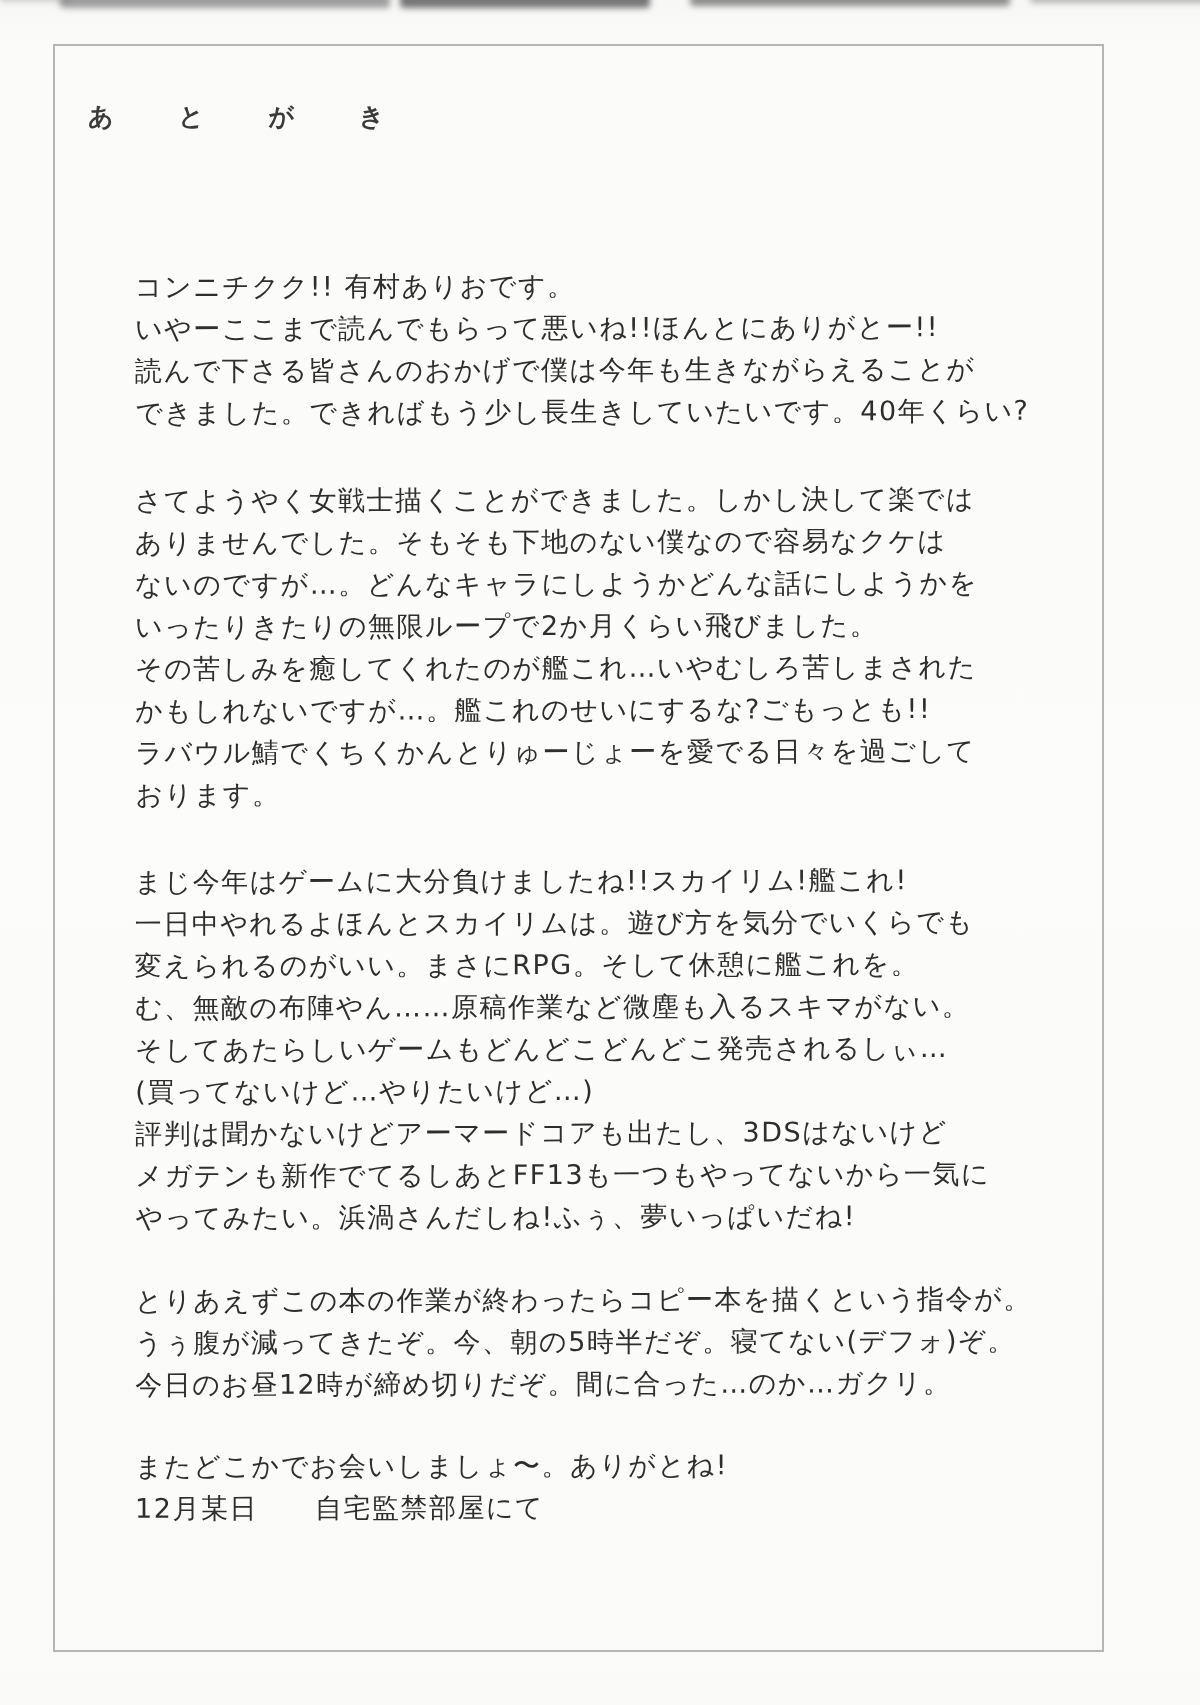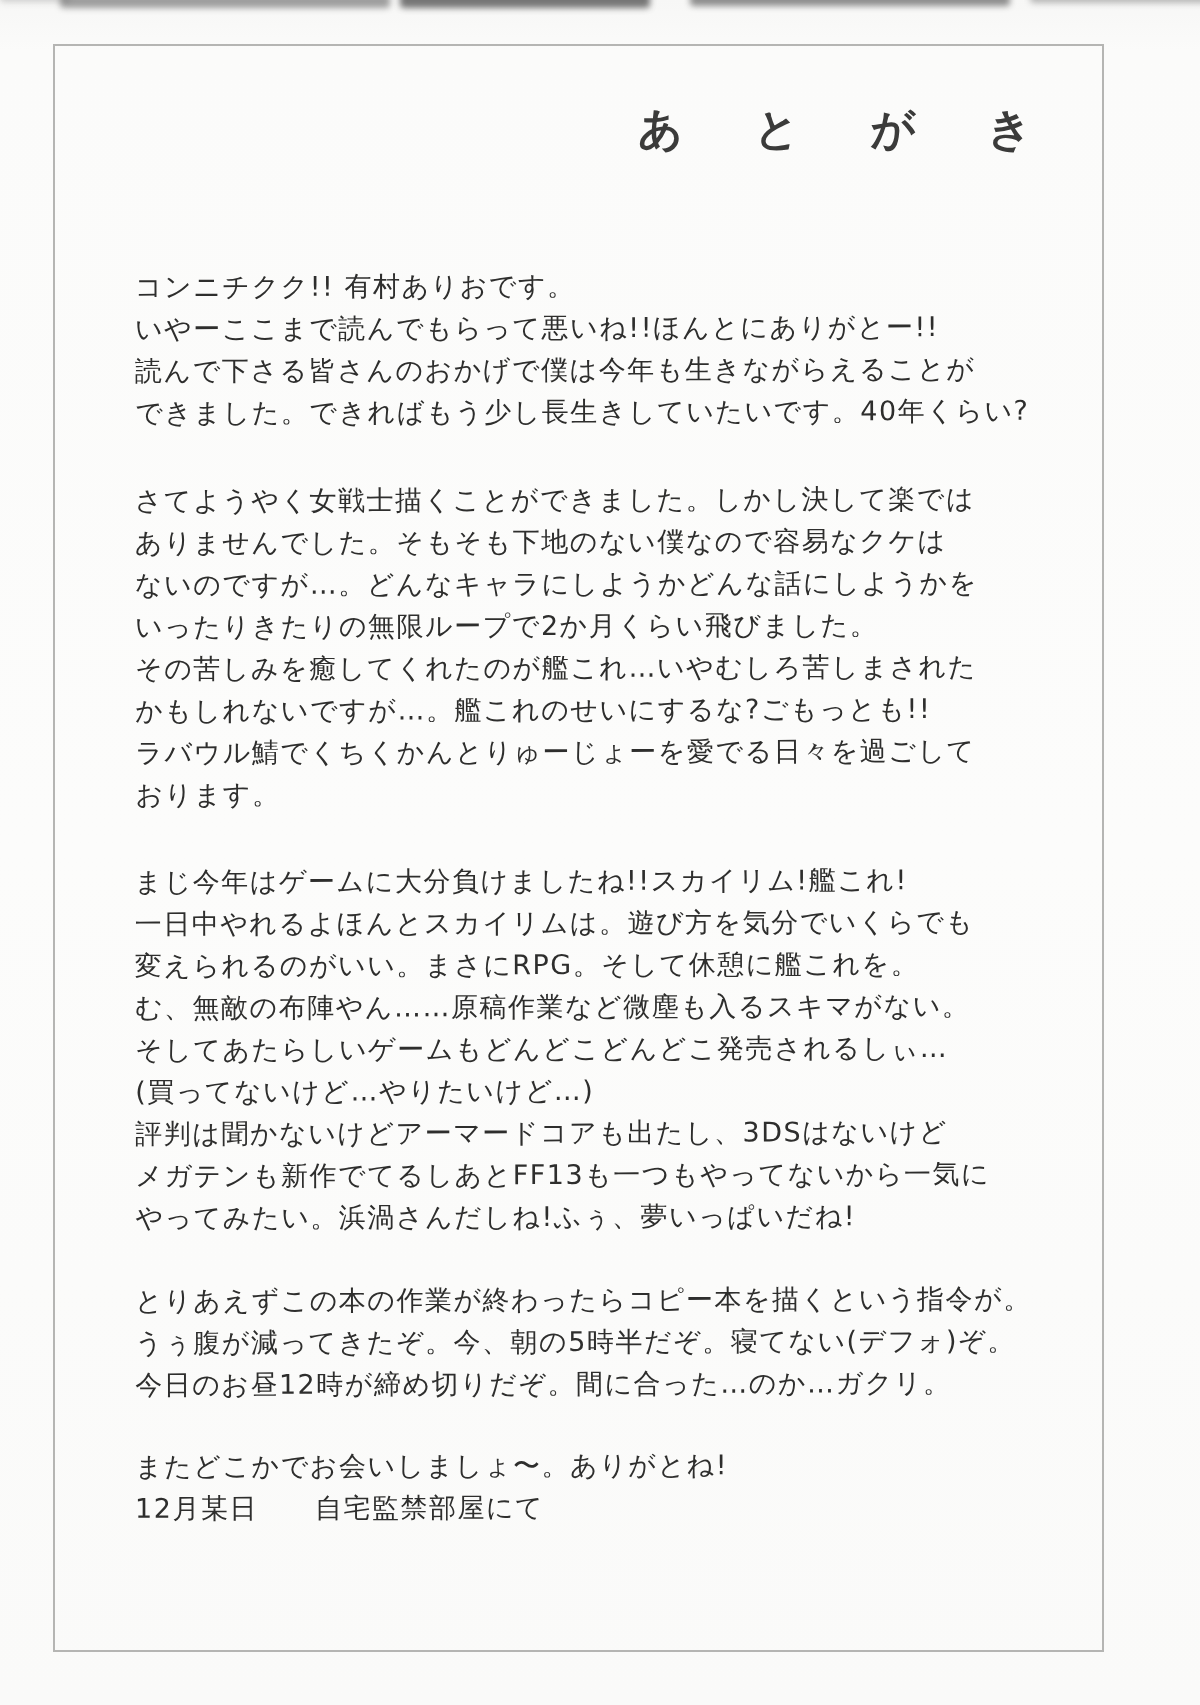--- a/index.html
+++ b/index.html
@@ -28,22 +28,22 @@
     left:53px;top:44px;
     width:1047px;height:1604px;
     border:2px solid #b5b5b3;
     background:transparent;
   }
   .title{
     position:absolute;
     left:60px;top:100px;
     width:1000px;
     margin:0;
-    text-align:right;
-    font-size:44px;
+    text-align:left;
+    font-size:25px;
     font-weight:600;
     letter-spacing:28px;
     color:#3b3b3a;
     text-indent:28px; 
   }
   .para{
     position:absolute;
     left:135px;
     color:#2e2e2d;
     font-size:27px;

